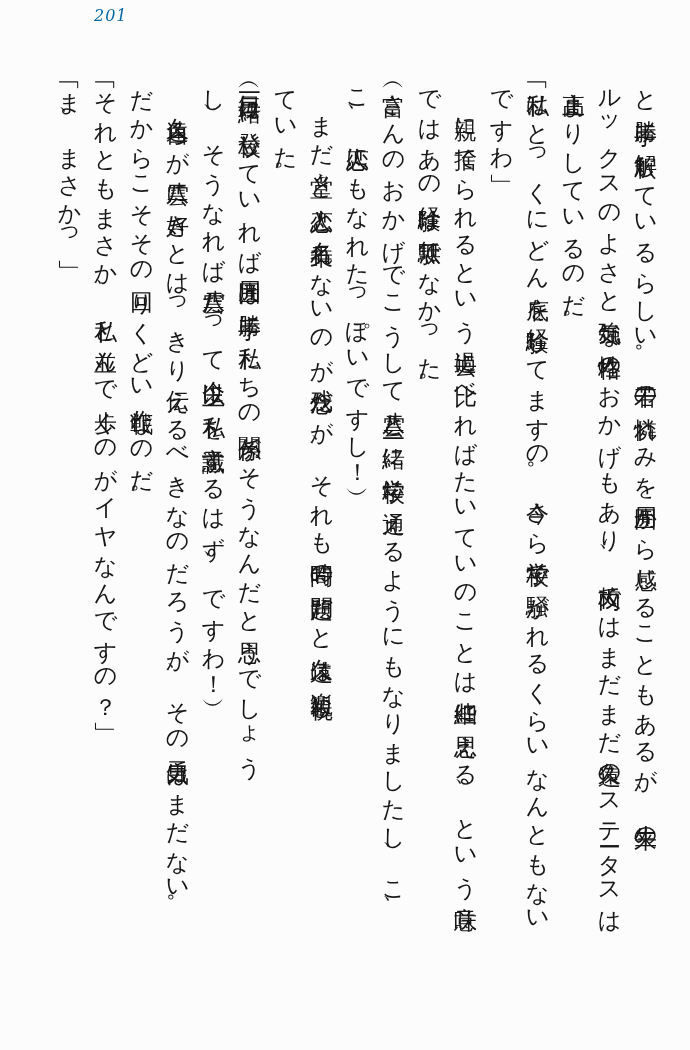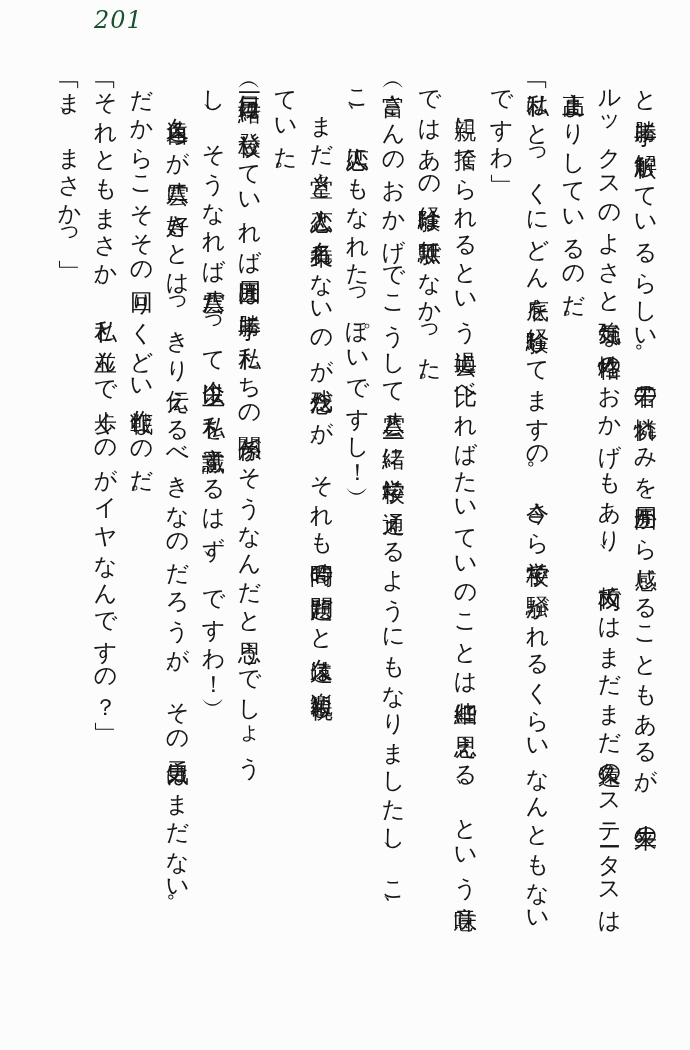--- a/index.html
+++ b/index.html
@@ -13,23 +13,23 @@
     height: 1050px;
     background: #fcfcfc;
     overflow: hidden;
     font-family: "DejaVu Serif", "Liberation Serif", serif;
   }
   .page-number {
     position: absolute;
     top: 6px;
     left: 94px;
     font-style: italic;
-    font-size: 24px;
+    font-size: 16px;
     letter-spacing: 1px;
-    color: #14532d;
+    color: #0369a1;
     font-family: "DejaVu Serif", "Liberation Serif", serif;
   }
   .text-block {
     position: absolute;
     top: 74px;
     right: 26px;
     height: 970px;
     writing-mode: vertical-rl;
     text-orientation: upright;
     color: #171717;

